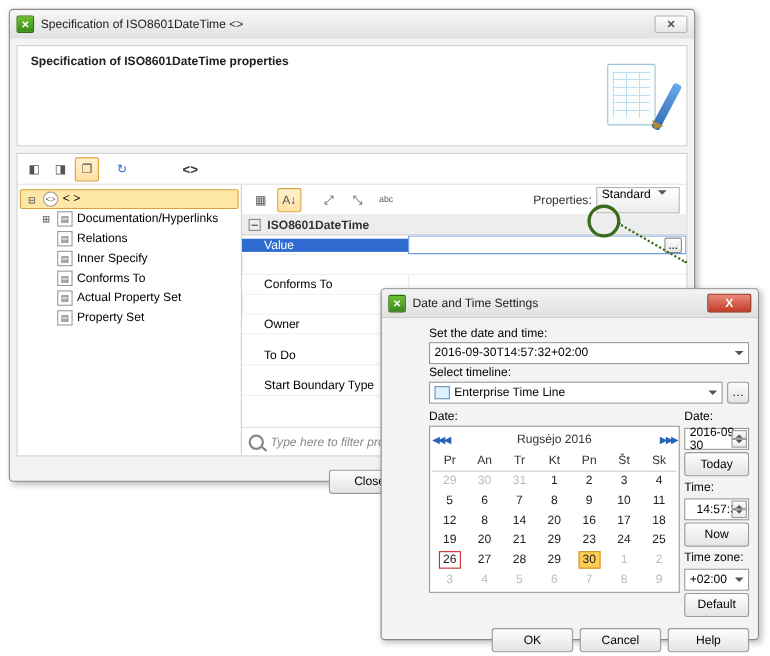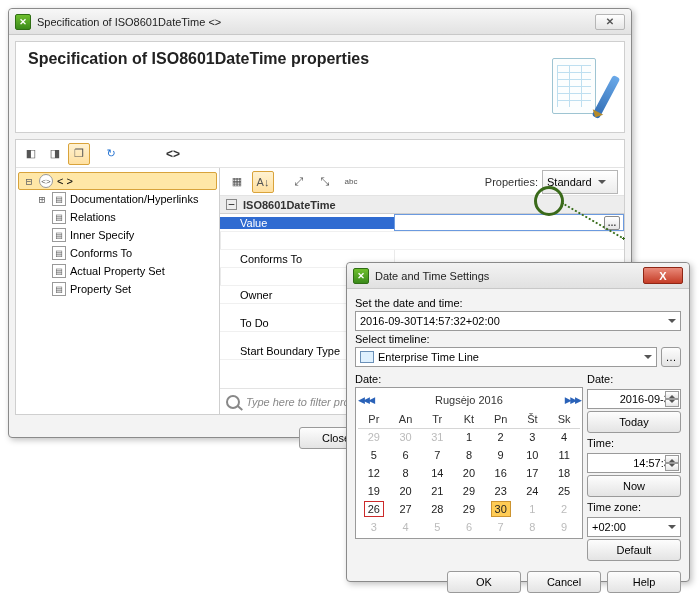--- a/index.html
+++ b/index.html
@@ -49,21 +49,21 @@
     color:#555; font-size:10px; font-weight:bold;
   }
   .hdr-panel {
     margin: 6px;
     border: 1px solid #cfcfcf;
     background: #fff;
     padding: 8px 12px 8px 12px;
     position: relative;
     height: 92px;
   }
-  .hdr-panel .hdr-title { font-size: 16px; font-weight: bold; color:#222; margin-bottom: 16px; }
+  .hdr-panel .hdr-title { font-size: 11px; font-weight: bold; color:#222; margin-bottom: 16px; }
   .hdr-panel .hdr-desc { color:#333; line-height: 1.35; padding-right: 90px; }
   .doc-icon {
     position:absolute; right:10px; top:10px; width:70px; height:70px;
   }
   .doc-icon .sheet{position:absolute;left:8px;top:6px;width:44px;height:56px;background:#fcfefe;border:1px solid #9ec4d2;border-radius:2px;}
   .doc-icon .sheet::before{content:"";position:absolute;left:4px;top:6px;right:4px;bottom:6px;background:repeating-linear-gradient(#bedff0 0 1px,transparent 1px 7px),repeating-linear-gradient(90deg,#bedff0 0 1px,transparent 1px 12px);}
   .doc-icon .pen{position:absolute;right:4px;bottom:2px;width:8px;height:46px;background:linear-gradient(#6aa9e9,#2f6bb2);border-radius:3px;transform:rotate(28deg);}
   .doc-icon .pen::after{content:"";position:absolute;left:-2px;bottom:-6px;border:6px solid transparent;border-top-color:#b58a2a;}
   .body-panel{
     margin: 0 6px 6px 6px;
@@ -95,29 +95,29 @@
   .tree-node .ic{width:14px;height:14px;border:1px solid #999;display:inline-flex;align-items:center;justify-content:center;font-size:8px;color:#555;background:#fff;}
   .tree-node.sel{background:#ffe7a7;border:1px solid #d8a33b;border-radius:2px;}
   .tree-node.sel .lbl{color:#000;}
   .angle-ic{background:#2f8ae0;color:#fff;border-color:#1c5fa6;border-radius:7px;width:14px;height:14px;font-size:8px;}
   .right-pane{flex:1;display:flex;flex-direction:column;min-width:0;}
   .prop-bar{height:28px;display:flex;align-items:center;padding:0 6px;border-bottom:1px solid #e3e3e3;gap:4px;}
   .prop-bar .spacer{flex:1;}
   .prop-label{color:#333;}
   .select{
     border:1px solid #b6b6b6;background:linear-gradient(#fff,#ececec);
-    height:24px;display:flex;align-items:center;padding:0 4px;gap:6px;min-width:76px;
+    height:24px;display:flex;align-items:flex-start;padding:0 4px;gap:6px;min-width:76px;
   }
   .select .caret{border:4px solid transparent;border-top-color:#555;transform:translateY(2px);}
   .grid-hdr{height:18px;background:#ededed;border-bottom:1px solid #cfcfcf;display:flex;align-items:center;padding:0 6px;color:#333;}
   .grid-hdr .minus{width:11px;height:11px;border:1px solid #888;display:inline-flex;align-items:center;justify-content:center;margin-right:6px;font-family:monospace;}
   .grid-hdr .isonm{font-weight:bold;}
   .grid{flex:1;overflow:auto;}
   .row{height:18px;display:flex;align-items:center;border-bottom:1px solid #f0f0f0;}
-  .row .cell-l{width:174px;padding-left:20px;}
+  .row .cell-l{width:151px;padding-left:20px;}
   .row .cell-r{flex:1;position:relative;height:100%;border-left:1px solid #eaeaea;}
   .row.sel .cell-l{background:#2f6bd1;color:#fff;}
   .row.sel .cell-r{background:#fff;border:1px solid #6b9adf;}
   .ell-btn{
     position:absolute;right:3px;top:1px;width:16px;height:14px;
     border:1px solid #8a8a8a;border-radius:2px;
     background:linear-gradient(#fff,#e5e5e5);
     display:flex;align-items:center;justify-content:center;font-weight:bold;color:#333;font-size:9px;
   }
   .ell-ring{
@@ -145,21 +145,21 @@
 
   
   .win-dt{ left:346px; top:262px; width:344px; height:320px; z-index:30;}
   .win-dt .titlebar{background:linear-gradient(#f3f3f3,#e1e1e1);}
   .win-dt .close-btn{
     width:40px;height:17px;border-radius:2px;
     background:linear-gradient(#e98a7a,#c53c26);
     border:1px solid #8f2615;color:#fff;font-weight:bold;
     display:flex;align-items:center;justify-content:center;
   }
-  .dt-body{padding:6px 8px 4px 8px;}
+  .dt-body{padding:6px 8px 4px 8px;margin-left:35px;}
   .lbl{display:block;margin:2px 0 2px 0;}
   .field{
     height:20px;border:1px solid #9a9a9a;background:#fff;display:flex;align-items:center;padding:0 4px;
   }
   .field .caret{margin-left:auto;border:4px solid transparent;border-top-color:#555;transform:translateY(2px);}
   .field .mon-ic{width:14px;height:12px;border:1px solid #6a90b8;background:#dff1ff;margin-right:4px;}
   .row-flex{display:flex;gap:4px;align-items:stretch;}
   .cal{
     border:1px solid #9a9a9a;background:#fff;width:228px;padding:2px;
   }

